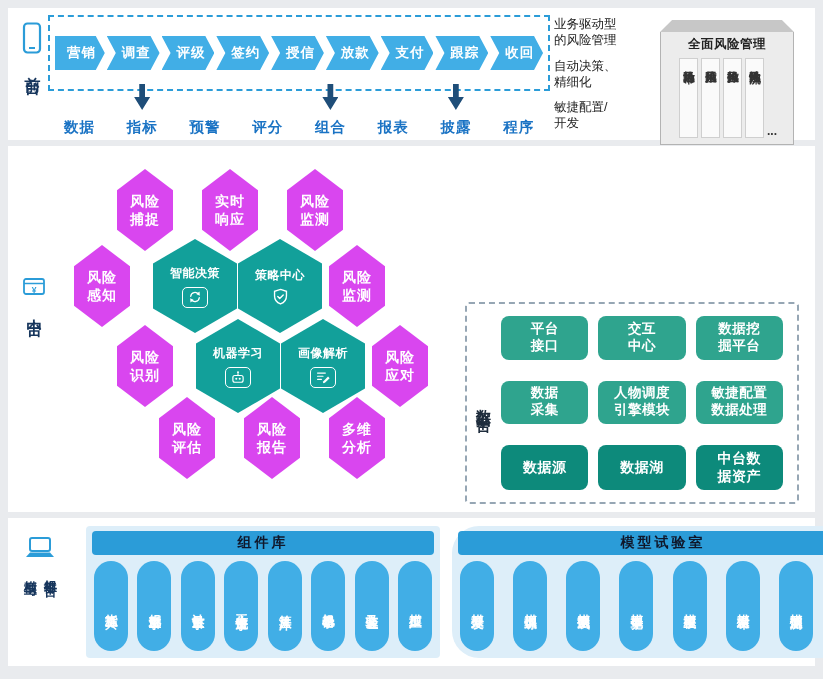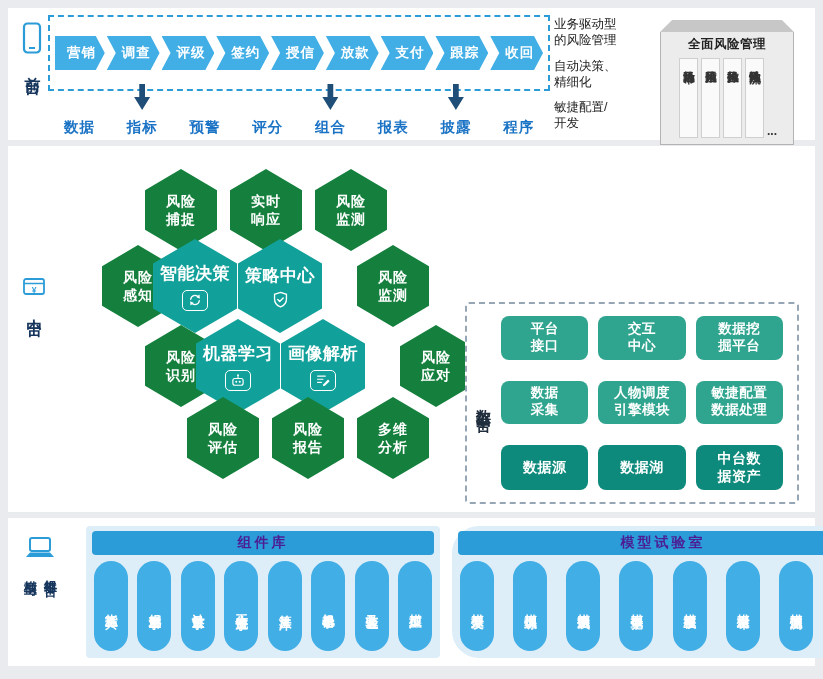--- a/index.html
+++ b/index.html
@@ -39,22 +39,22 @@
   .risk-items { display:flex; gap:3px; align-items:stretch; }
   .risk-item { background:#fafafa; border:1px solid #cfcfcf; writing-mode:vertical-rl; text-orientation:upright; font-size:11.5px; font-weight:bold; color:#333; height:80px; padding:3px 1px; }
   .risk-more { align-self:flex-end; font-weight:bold; color:#333; font-size:12px; }
 
   
   .mid-left { position:absolute; left:8px; top:132px; width:36px; display:flex; flex-direction:column; align-items:center; gap:5px; }
   .mid-left .vlabel { font-size:16px; }
 
   .hex { position:absolute; display:flex; flex-direction:column; align-items:center; justify-content:center; color:#fff; font-weight:bold; text-align:center;
     clip-path:polygon(50% 0, 100% 26%, 100% 74%, 50% 100%, 0 74%, 0 26%); }
-  .hex.blue { width:72px; height:82px; background:#15803d; font-size:14px; line-height:1.3; letter-spacing:1px;margin-left:28px; }
-  .hex.teal { width:84px; height:94px; background:#12a09a; font-size:17px; letter-spacing:0.5px; }
+  .hex.blue { width:56px; height:82px; background:#d946ef; font-size:14px; line-height:1.3; letter-spacing:1px; }
+  .hex.teal { width:84px; height:94px; background:#12a09a; font-size:12px; letter-spacing:0.5px; }
   .hex.blue span { display:block; }
   .icon-box { margin-top:5px; width:26px; height:21px; border:1.5px solid #fff; border-radius:5px; display:flex; align-items:center; justify-content:center; }
   .icon-plain { margin-top:4px; display:flex; align-items:center; justify-content:center; }
 
   .dash-box { position:absolute; left:457px; width:334px; border:2px dashed #96a6b4; border-radius:4px; display:flex; background:#fff; }
   #biz-box  { top:8px;   height:142px; }
   #data-box { top:156px; height:202px; }
   .side-label-wrap { width:32px; display:flex; align-items:center; justify-content:center; }
   .side-label-wrap .vlabel { font-size:15px; color:#1f2d3d; letter-spacing:3px; }
 
@@ -68,21 +68,21 @@
   .block span { display:block; }
 
   
   .bot-left { position:absolute; left:8px; top:18px; width:48px; display:flex; flex-direction:column; align-items:center; gap:6px; }
   .bot-label { display:flex; gap:2px; }
   .bot-label .vlabel { font-size:13px; letter-spacing:1px; }
 
   .panel { position:absolute; top:8px; height:132px; background:#ddeef9; border-radius:4px; padding:5px 6px; }
   #panel-components { left:78px;  width:354px; }
   #panel-modellab   { left:444px; width:422px;border-radius:27px; }
-  .panel-header { height:24px; background:#2b9cd8; border-radius:4px; color:#4c1d95; font-weight:bold; font-size:14px; letter-spacing:3px; display:flex; align-items:center; justify-content:center; margin-bottom:6px;text-align:right; }
+  .panel-header { height:24px; background:#2b9cd8; border-radius:4px; color:#0f172a; font-weight:bold; font-size:14px; letter-spacing:3px; display:flex; align-items:center; justify-content:center; margin-bottom:6px;text-align:right; }
   .vpill-row { display:flex; justify-content:space-between; padding:0 2px; }
   .vpill { width:34px; height:90px; background:#41aee6; border-radius:17px; color:#fff; font-weight:bold; font-size:12.5px; letter-spacing:1px;
     writing-mode:vertical-rl; text-orientation:upright; display:flex; align-items:center; justify-content:center; }
 </style>
 </head>
 <body>
 
 <div id="screen">
 
   <div class="band" id="band-front">

